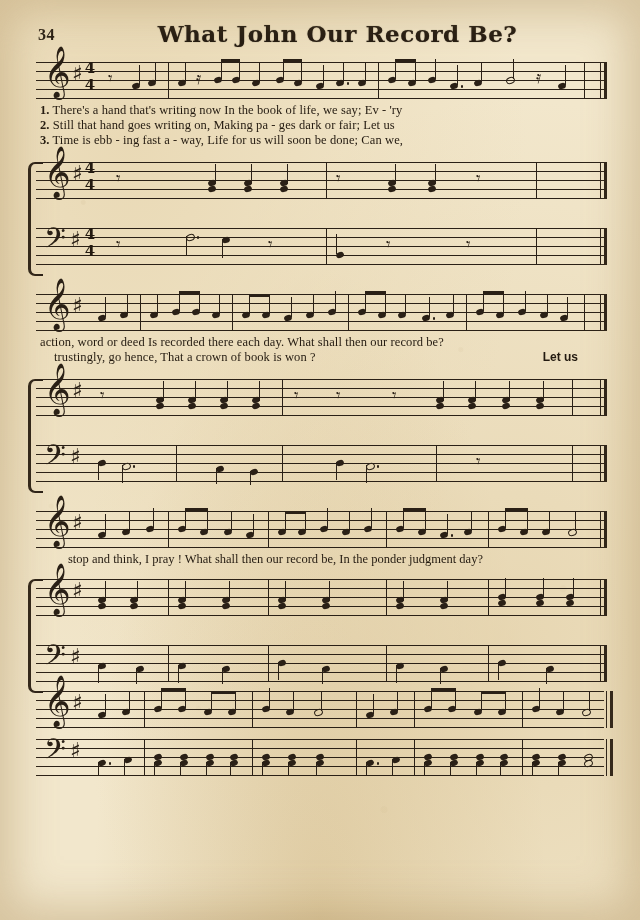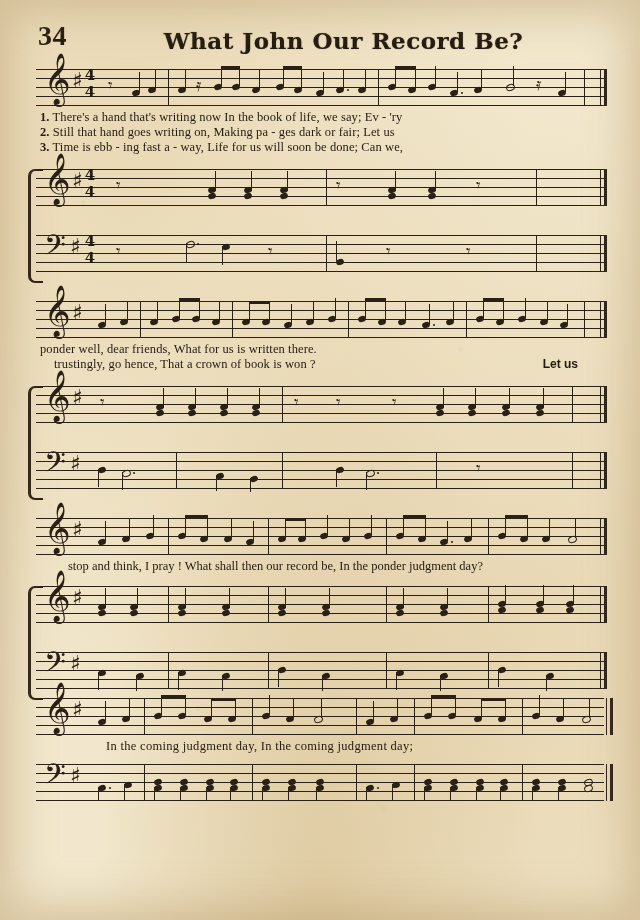--- a/index.html
+++ b/index.html
@@ -61,21 +61,21 @@
   }
 
   
   .title-row {
     display: flex;
     align-items: flex-end;
     gap: 10px;
     padding-left: 8px;
   }
   .hymn-number {
-    font-size: 28px;
+    font-size: 16px;
     font-weight: bold;
     line-height: 1;
     padding-bottom: 3px;
     letter-spacing: .5px;
   }
   .hymn-title {
     flex: 1;
     text-align: center;
     font-family: "DejaVu Serif", serif;
     font-weight: bold;
@@ -578,21 +578,21 @@
             <div class="stem" style="left:531px; top:9px;"></div>
           </div>
         <div class="bar" style="left:548px;"></div>
         <div class="final" style="left:564px;">
             <div class="b1"></div>
             <div class="b2"></div>
           </div>
       </div>
 
       <div class="lyrics" style="position:relative;">
-        <div class="lyric-line">ponder well, dear friends, What for us is written there.</div>
+        <div class="lyric-line">action, word or deed Is recorded there each day. What shall then our record be?</div>
         <div class="letus" style="top:15px;">Let us</div>
         <div class="lyric-line indent">trustingly, go hence, That a crown of book is won ?</div>
       </div>
     </div>
 
     <div class="system" style="margin-top:8px;">
       <div class="brace" style="top:6px; height:110px;"></div>
 
       <div class="staff">
         <div class="line l1"></div>
@@ -1033,21 +1033,20 @@
         <div class="note">
             <div class="head open" style="left:546px; top:24px;"></div>
             <div class="stem" style="left:553px; top:6px;"></div>
           </div>
         <div class="final" style="left:570px;">
             <div class="b1"></div>
             <div class="b2"></div>
           </div>
       </div>
 
-      <div class="lyric-single" style="margin-left:76px; letter-spacing:.3px;">In    the  coming   judgment  day,    In    the  coming   judgment  day;</div>
     </div>
 
     <div class="system" style="margin-top:4px;">
       <div class="staff">
         <div class="line l1"></div>
           <div class="line l2"></div>
           <div class="line l3"></div>
           <div class="line l4"></div>
           <div class="line l5"></div>
         <span class="glyph bass">𝄢</span>

